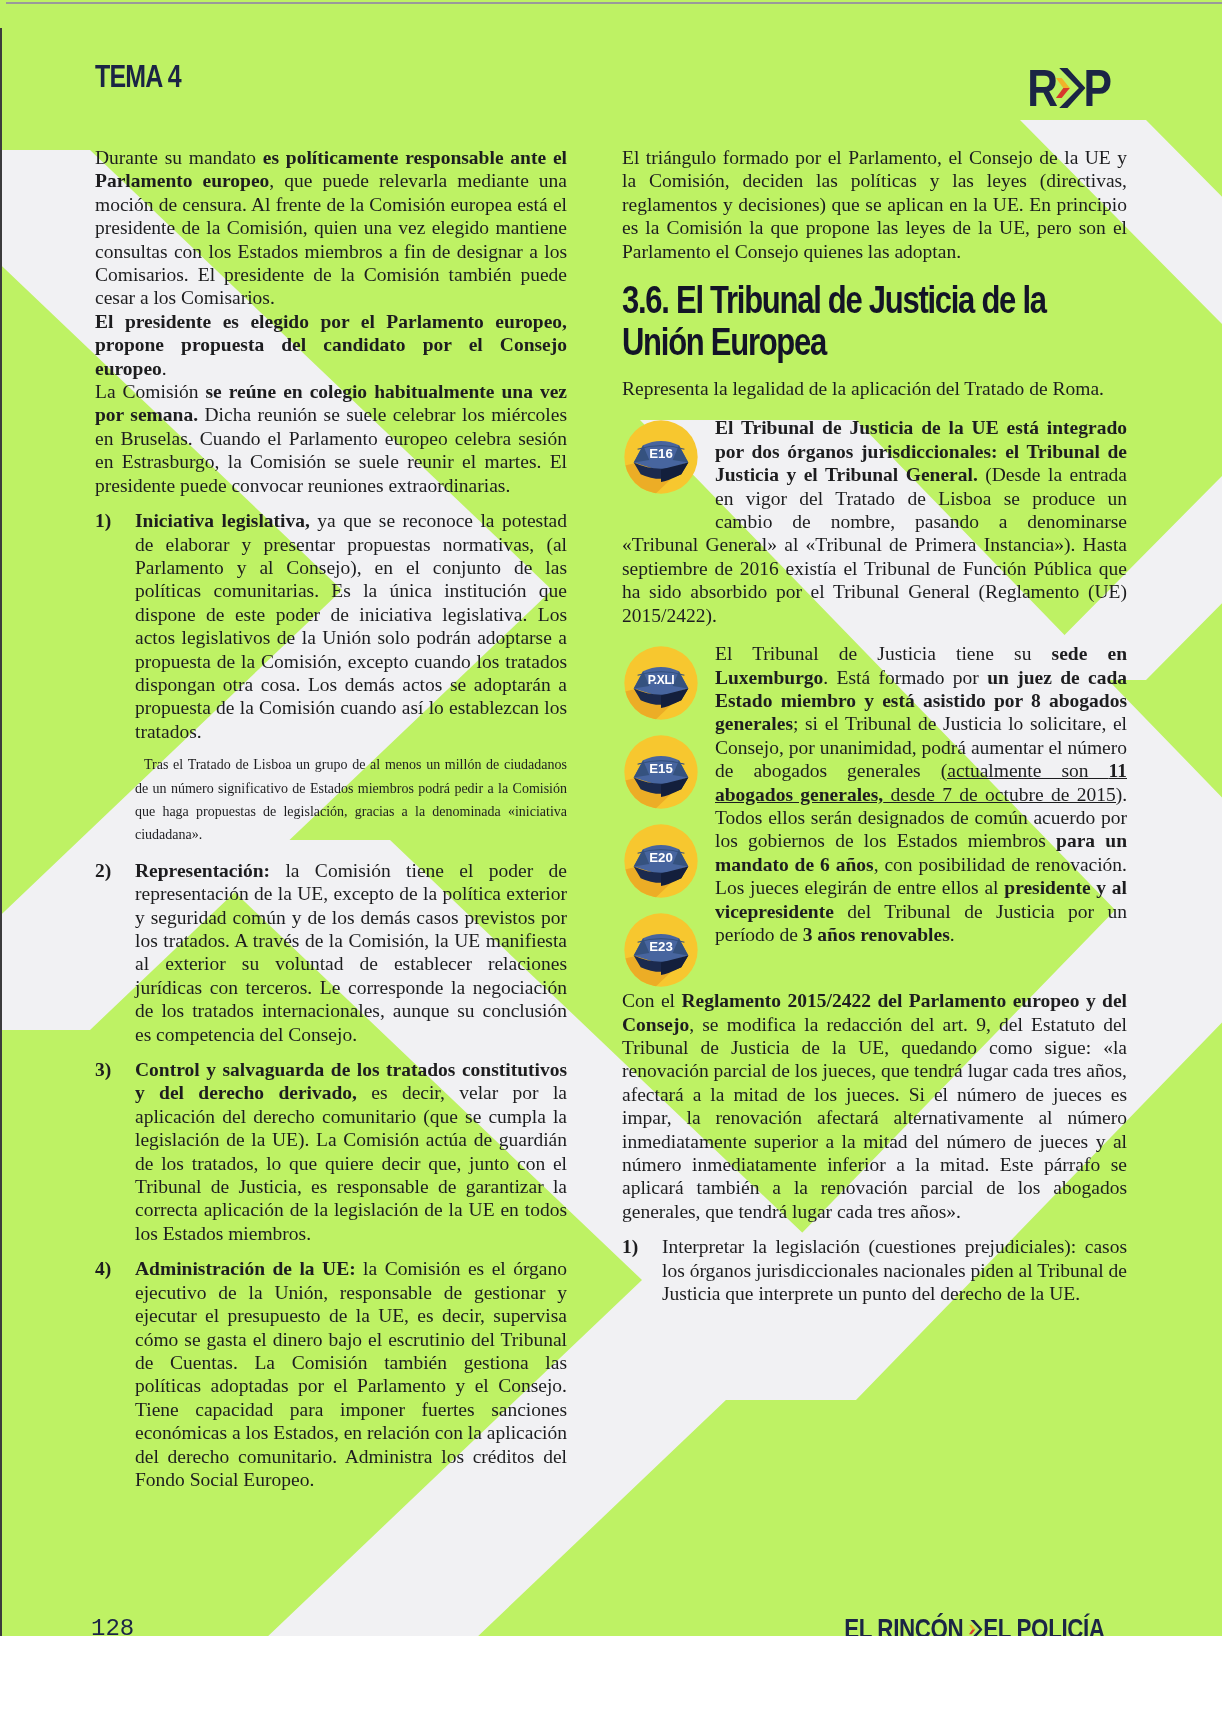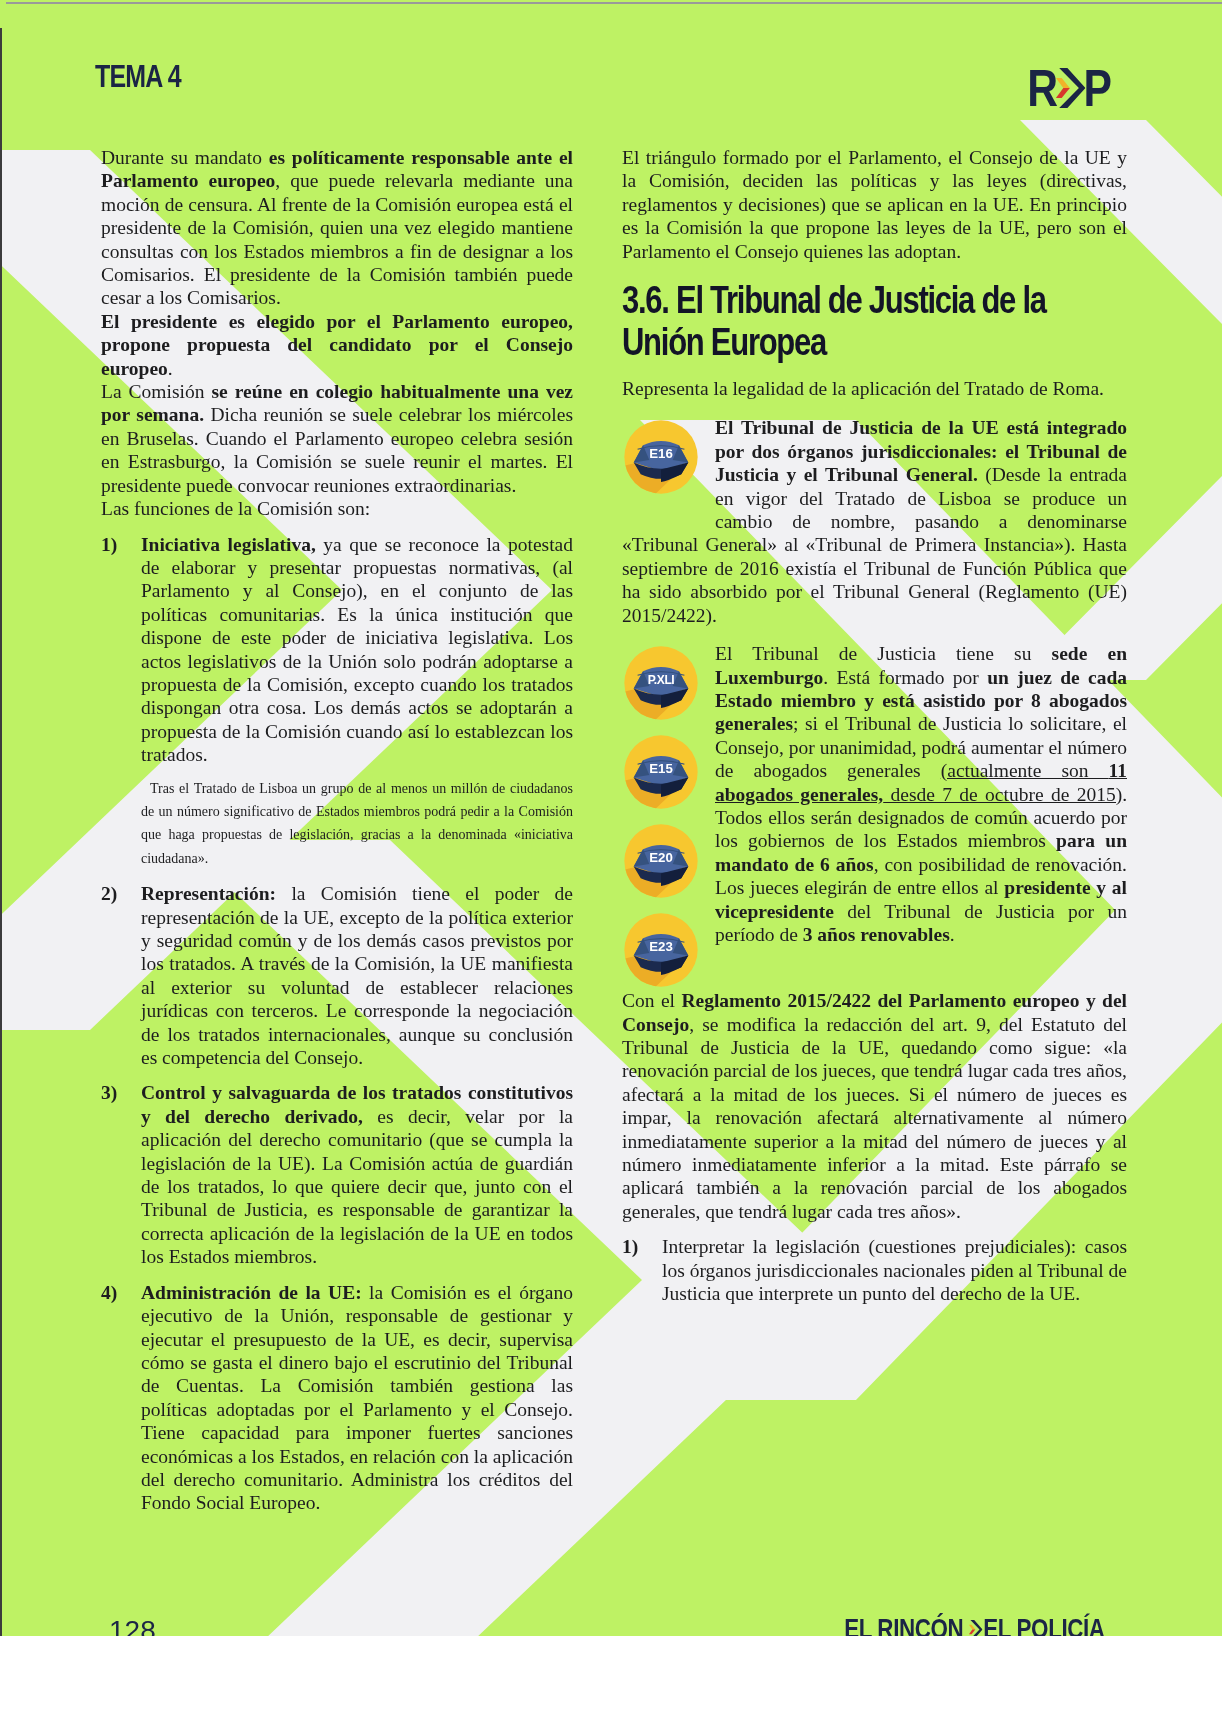--- a/index.html
+++ b/index.html
@@ -13,21 +13,21 @@
   .header-tema{position:absolute;left:95px;top:58px;z-index:2;
         font-family:"Liberation Sans",sans-serif;font-weight:700;color:#1b2545;
         font-size:32px;letter-spacing:-1px;transform:scaleX(0.78);transform-origin:0 50%;}
   .logo{position:absolute;top:62px;right:112px;z-index:2;display:flex;align-items:center;
         transform:scaleX(0.82);transform-origin:100% 50%;}
   .logo .ltr{font-family:"Liberation Sans",sans-serif;font-weight:700;font-size:52px;
         line-height:1;color:#1b2545;letter-spacing:-2px;}
   .logo svg{margin:0 -2px 0 -1px;}
 
   .col{position:absolute;top:146px;z-index:1;}
-  .col-left{left:101px;width:472px;}
+  .col-left{left:95px;width:472px;}
   .col-right{left:622px;width:505px;}
 
   p.body{margin:0 0 0 0;font-size:19.5px;line-height:23.4px;text-align:justify;}
   .gap{margin-top:12px;}
   .rb{font-weight:bold;}
   .ru{text-decoration:underline;}
 
   .li{display:flex;margin-top:12px;}
   .li .num{flex:none;width:40px;font-weight:bold;font-size:19.5px;line-height:23.4px;}
   .li .ibody{flex:1;min-width:0;}
@@ -40,22 +40,22 @@
 
   .badge{width:78px;height:78px;display:block;}
   .e16block{margin-top:16px;}
   .e16block::after{content:"";display:block;clear:both;}
   .e16block .badge{float:left;margin:2px 15px 16px 0;}
 
   .railblock{margin-top:15px;display:flex;align-items:flex-start;}
   .rail{flex:none;width:78px;display:flex;flex-direction:column;gap:11px;margin-right:15px;margin-top:2px;text-align:center;}
   .railblock p.body{flex:1;min-width:0;}
 
-  .footer-num{position:absolute;left:109px;top:1615px;z-index:2;
-       font-family:Liberation Sans, sans-serif;font-size:28px;color:#1b2545;}
+  .footer-num{position:absolute;left:91px;top:1615px;z-index:2;
+       font-family:Liberation Mono, monospace;font-size:24px;color:#1b2545;}
   .brand{position:absolute;right:117px;top:1613px;z-index:2;display:flex;align-items:center;
        transform:scaleX(0.8);transform-origin:100% 50%;}
   .brand .bt{font-family:"Liberation Sans",sans-serif;font-weight:700;font-size:28px;
        color:#1b2545;letter-spacing:-0.5px;white-space:pre;}
   .brand svg{margin:0 1px 0 7px;}
 
   .badge text{font-family:"Liberation Sans",sans-serif;}
 </style>
 </head>
 <body>
@@ -87,21 +87,20 @@
       <polygon points="0,13 7,13 17,23 9,23" fill="#F0B429"></polygon>
       <polygon points="9,23 17,23 7,33 0,33" fill="#D8392B"></polygon>
     </svg>
     <span class="ltr">P</span>
   </div>
 
   <div class="col col-left">
     <p class="body"><span>Durante su mandato </span><span class="rb">es políticamente responsable ante el Parlamento europeo</span><span>, que puede relevarla mediante una moción de censura. Al frente de la Comisión europea está el presidente de la Comisión, quien una vez elegido mantiene consultas con los Estados miembros a fin de designar a los Comisarios. El presidente de la Comisión también puede cesar a los Comisarios.</span></p>
     <p class="body gap"><span class="rb">El presidente es elegido por el Parlamento europeo, propone propuesta del candidato por el Consejo europeo</span><span>.</span></p>
     <p class="body gap"><span>La Comisión </span><span class="rb">se reúne en colegio habitualmente una vez por semana.</span><span> Dicha reunión se suele celebrar los miércoles en Bruselas. Cuando el Parlamento europeo celebra sesión en Estrasburgo, la Comisión se suele reunir el martes. El presidente puede convocar reuniones extraordinarias.</span></p>
-    <p class="body gap">Las funciones de la Comisión son:</p>
 
     <div class="li">
       <div class="num">1)</div>
       <div class="ibody">
         <p class="body"><span class="rb">Iniciativa legislativa,</span><span> ya que se reconoce la potestad de elaborar y presentar propuestas normativas, (al Parlamento y al Consejo), en el conjunto de las políticas comunitarias. Es la única institución que dispone de este poder de iniciativa legislativa. Los actos legislativos de la Unión solo podrán adoptarse a propuesta de la Comisión, excepto cuando los tratados dispongan otra cosa. Los demás actos se adoptarán a propuesta de la Comisión cuando así lo establezcan los tratados.</span></p>
         <p class="sub">Tras el Tratado de Lisboa un grupo de al menos un millón de ciudadanos de un número significativo de Estados miembros podrá pedir a la Comisión que haga propuestas de legislación, gracias a la denominada «iniciativa ciudadana».</p>
       </div>
     </div>
     <div class="li">
       <div class="num">2)</div>

